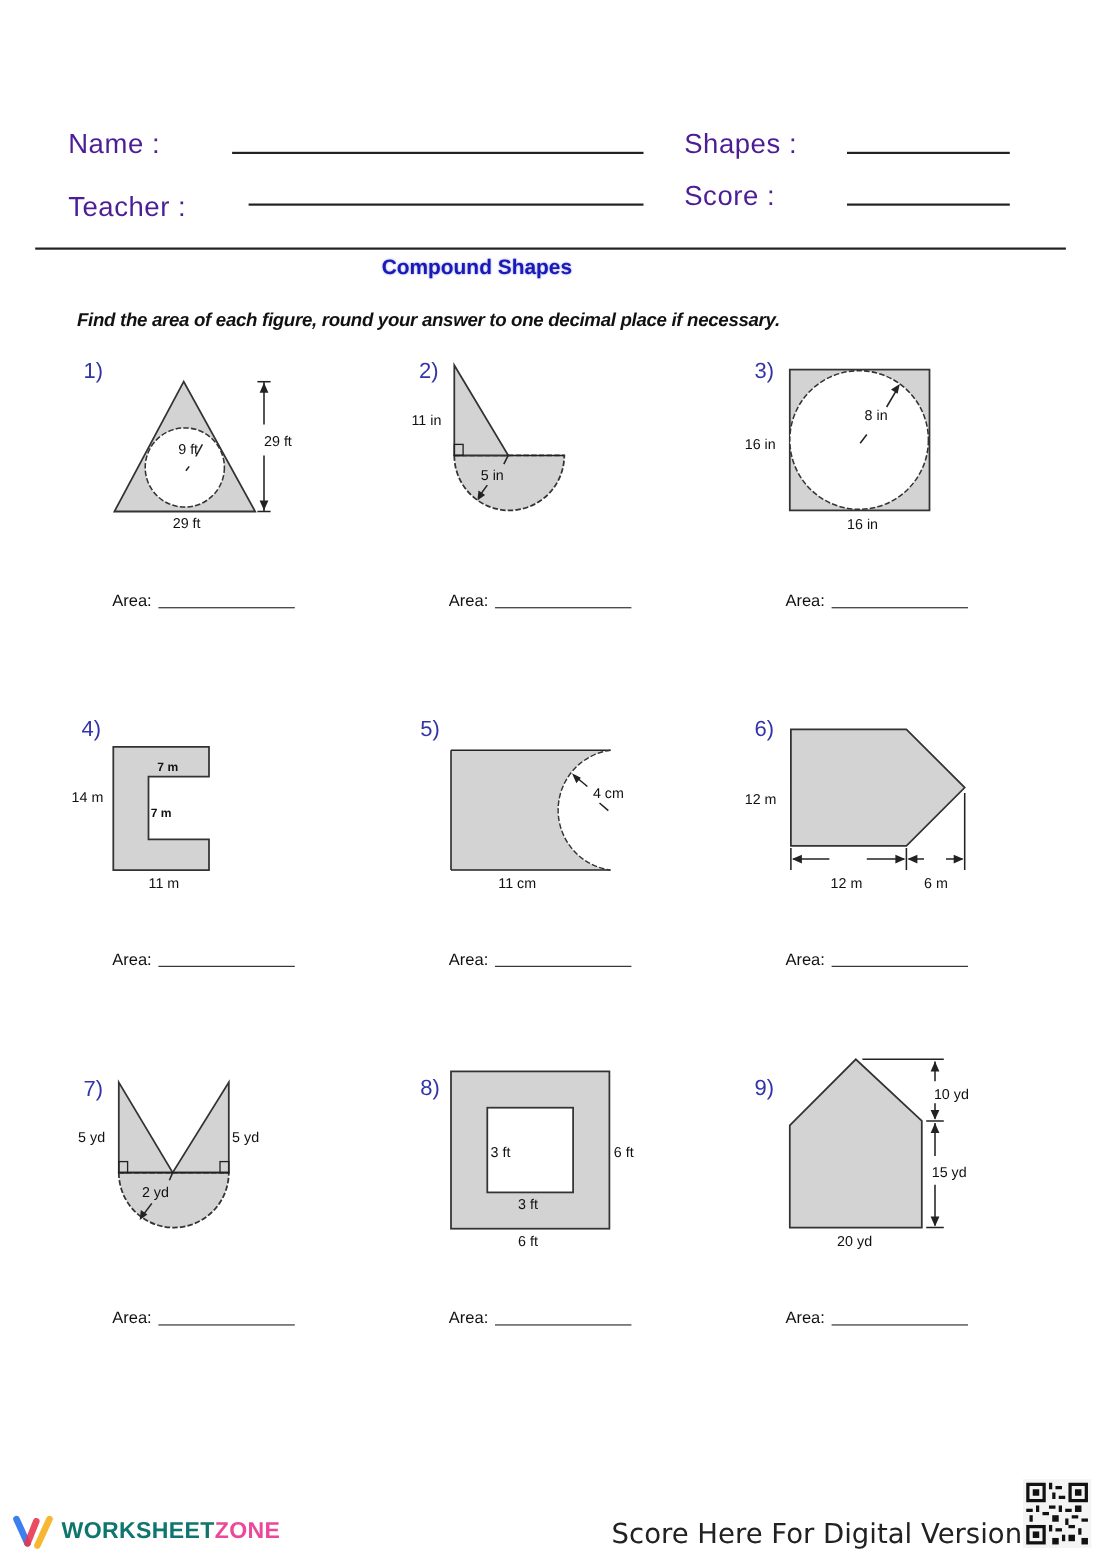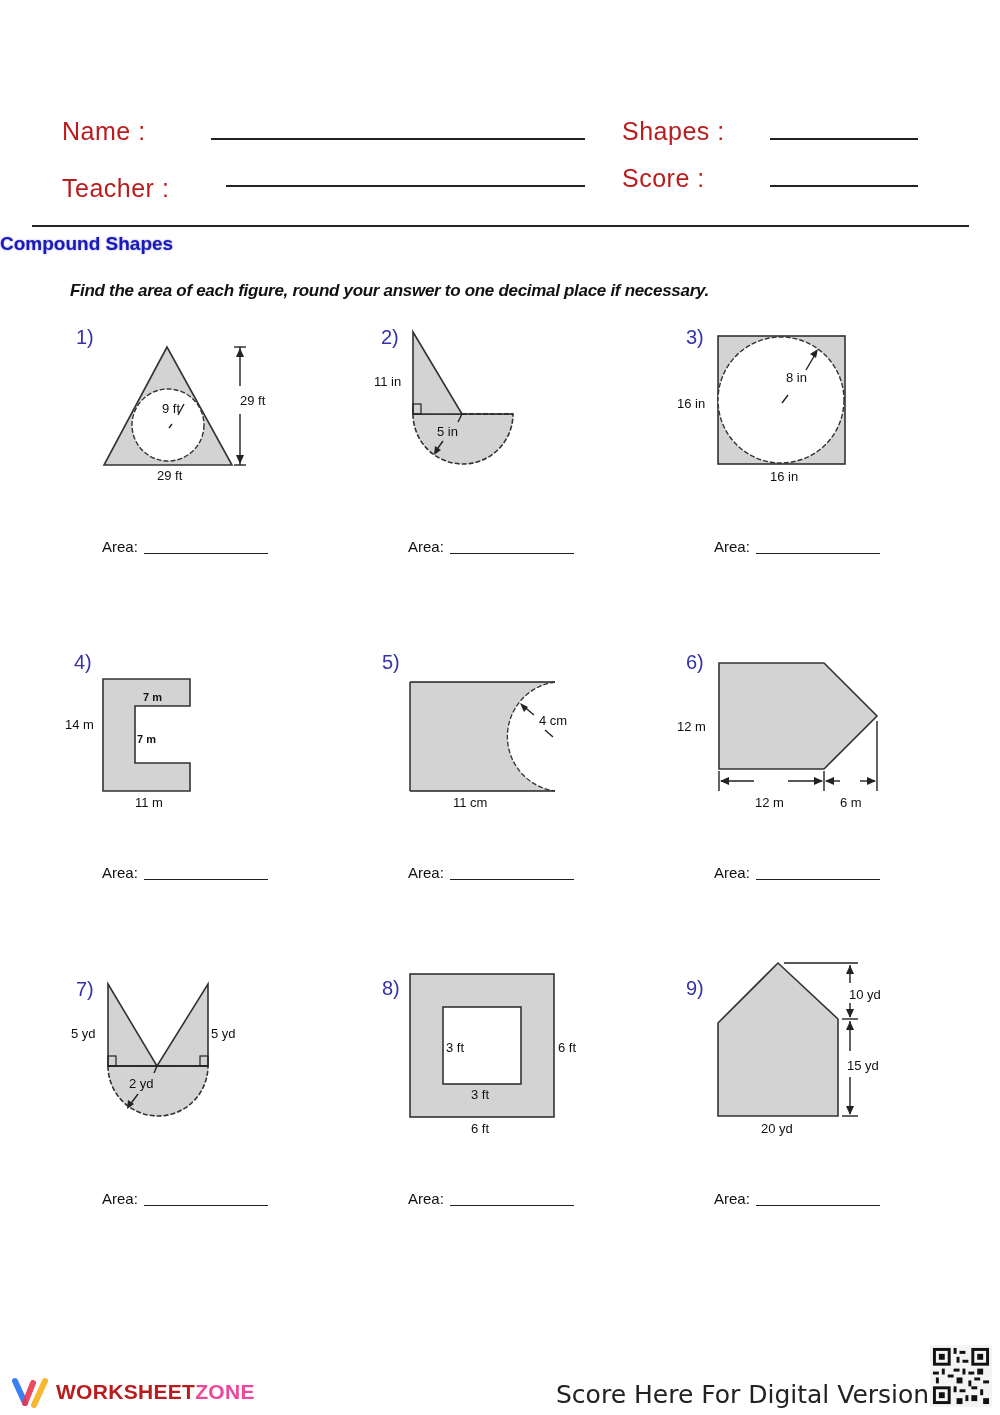--- a/index.html
+++ b/index.html
@@ -1,38 +1,38 @@
 <!DOCTYPE html>
 <html><head>
 <meta charset="utf-8">
 <style>
   html, body { margin:0; padding:0; background:#ffffff; }
   body { width:1000px; height:1415px; position:relative; overflow:hidden;
          font-family:"Liberation Sans", sans-serif; color:#111; }
   .abs { position:absolute; }
-  .hdr-label { font-size:25px; color:#b91c1c; letter-spacing:0.5px;text-align:center; }
+  .hdr-label { font-size:25px; color:#4c1d95; letter-spacing:0.5px;text-align:center; }
   .hdr-line { height:0; border-bottom:2px solid #222; }
   .rule { left:32px; width:937px; top:225px; border-top:2px solid #222; }
-  .title { top:233px; left:0; width:867px; font-size:19px;
+  .title { top:233px; left:0; width:867px; text-align:center; font-size:19px;
            font-weight:bold; color:#1a1ab8; text-shadow:0 0 2px #8a8ae0; }
   .instr { top:281px; left:70px; font-size:17px; font-weight:bold; color:#111; letter-spacing:-0.3px;font-style:italic; }
   .fig { position:absolute; }
   .num { font-family:"Liberation Sans", sans-serif; font-size:20px; fill:#3333aa; }
   .lbl { font-family:"Liberation Sans", sans-serif; font-size:13px; fill:#111; }
   .lbl-sm { font-family:"Liberation Sans", sans-serif; font-size:11px; fill:#111; font-weight:bold; }
   .shape { fill:#d3d3d3; stroke:#333; stroke-width:1.6; }
   .hole { fill:#ffffff; stroke:#333; stroke-width:1.4; stroke-dasharray:5 2; }
   .hole-solid { fill:#ffffff; stroke:#333; stroke-width:1.6; }
   .ln { stroke:#222; stroke-width:1.4; fill:none; }
   .dash { stroke:#333; stroke-width:1.3; fill:none; stroke-dasharray:5 2; }
   .area { position:absolute; font-size:15px; color:#111;margin-top:11px; }
   .area .blank { display:inline-block; width:124px; border-bottom:1.5px solid #222; margin-left:6px; vertical-align:-2px; }
   .footer-logo { left:10px; top:1375px; display:flex; align-items:center; }
   .logo-text { font-size:21px; font-weight:bold; letter-spacing:0.3px; margin-left:6px; }
-  .logo-ws { color:#b91c1c; }
+  .logo-ws { color:#0f766e; }
   .logo-zone { color:#ec4899; }
   .scan { left:556px; top:1380px; font-size:25px; color:#222; font-family:"DejaVu Sans", sans-serif; }
   .qr { left:930px; top:1345px; width:62px; height:62px; background:#f0f0f0; }
 </style>
 </head>
 <body>
 
 <div class="abs hdr-label" style="left:62px;top:117px;">Name :</div>
 <div class="abs hdr-line" style="left:211px;top:138px;width:374px;"></div>
 <div class="abs hdr-label" style="left:62px;top:174px;">Teacher :</div>

